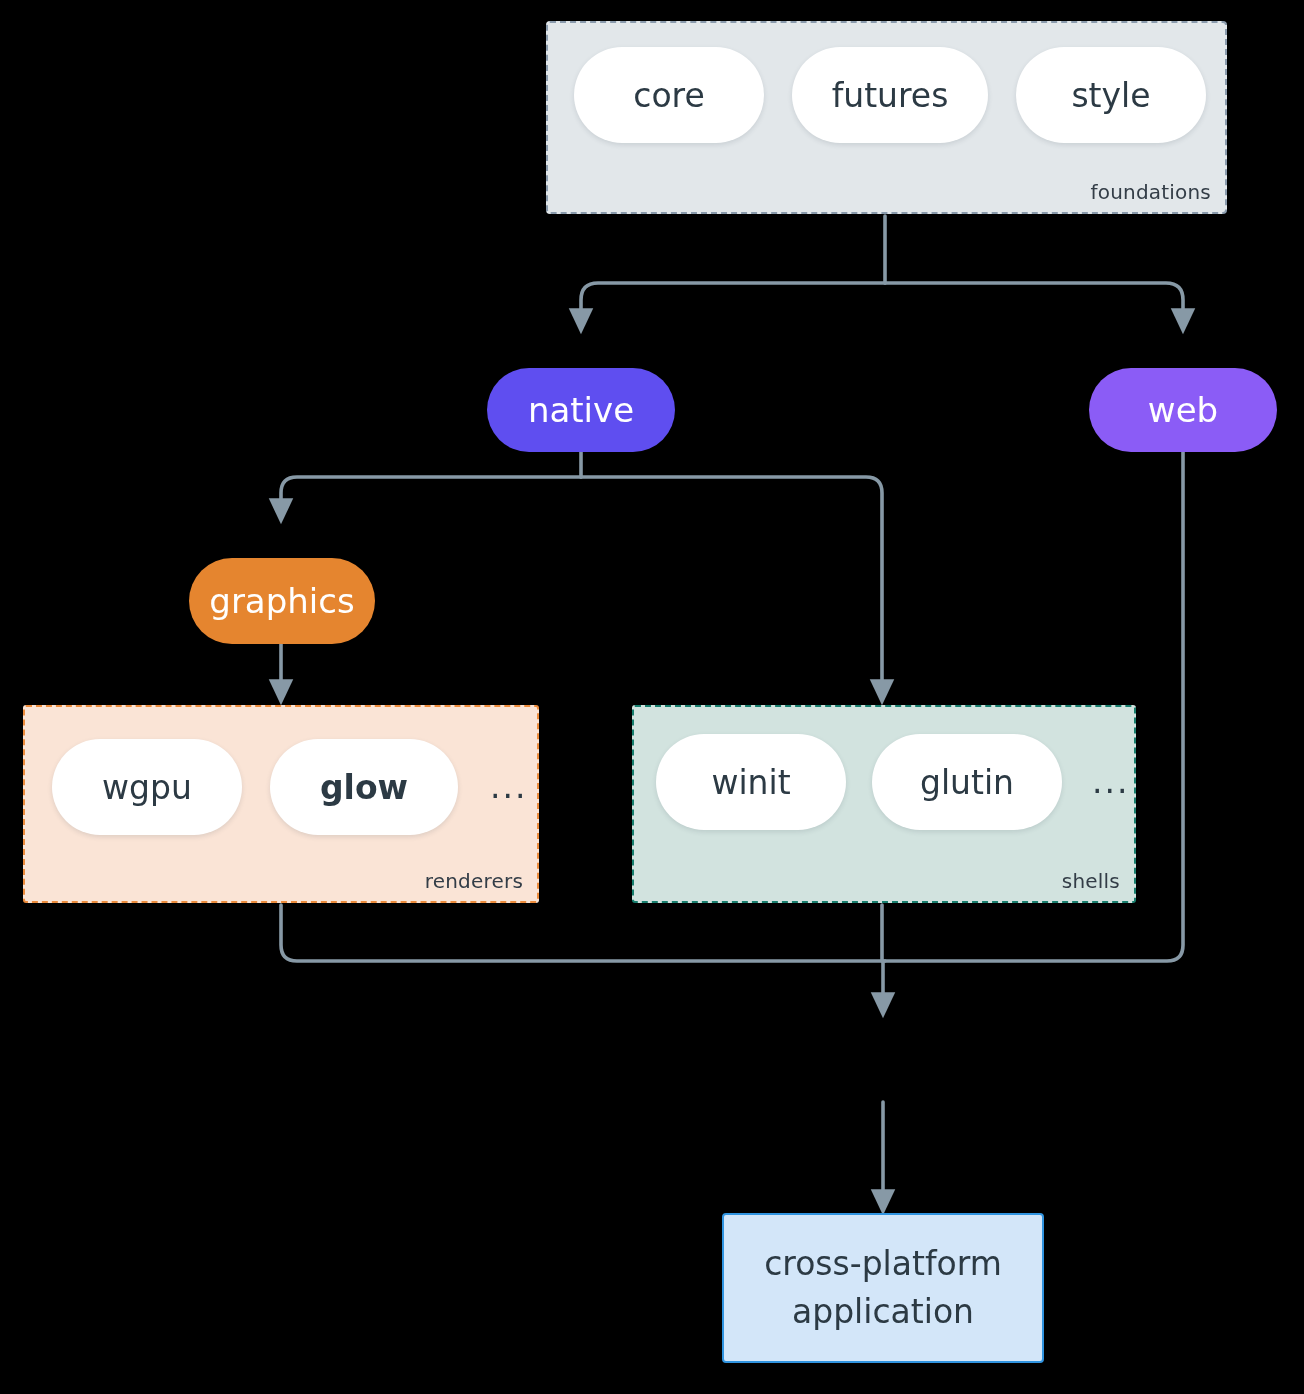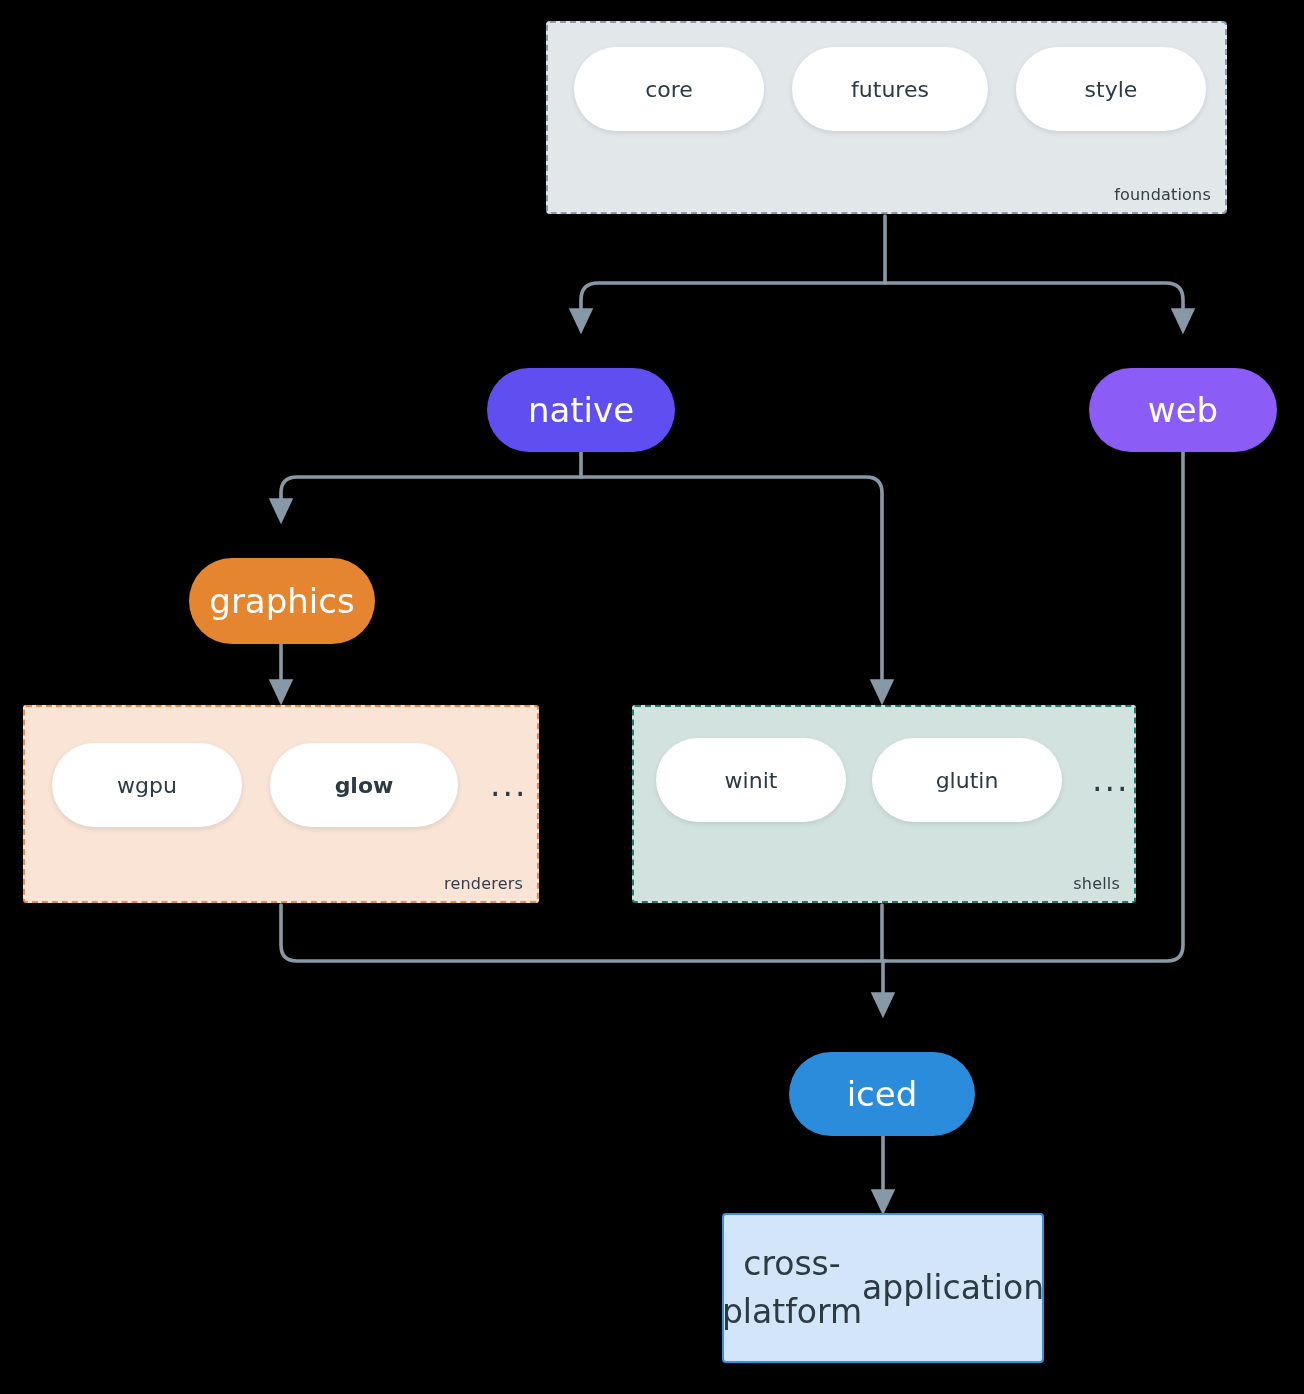--- a/index.html
+++ b/index.html
@@ -30,21 +30,21 @@
 
   
   .group {
     position: absolute;
     box-sizing: border-box;
   }
   .group .group-label {
     position: absolute;
     right: 14px;
     bottom: 8px;
-    font-size: 16px;
+    font-size: 20px;
     color: #333d47;
     letter-spacing: 0.2px;
     white-space: nowrap;
   }
   .group .pill-row {
     position: absolute;
     left: 0;
     top: 0;
     display: flex;
     align-items: center;
@@ -92,25 +92,25 @@
   #group-shells .pill-row {
     left: 22px;
     top: 27px;
     gap: 26px;
   }
 
   
   .wpill {
     background: #ffffff;
     border-radius: 999px;
-    height: 84px;
+    height: 96px;
     display: flex;
     align-items: center;
     justify-content: center;
-    font-size: 22px;
+    font-size: 33px;
     color: #2c3a44;
     box-shadow: 0 2px 5px rgba(40,55,70,0.13);
     white-space: nowrap;
     box-sizing: border-box;
   }
   .wpill.w-core    { width: 190px; }
   .wpill.w-futures { width: 196px; }
   .wpill.w-style   { width: 190px; }
   .wpill.w-wgpu    { width: 190px; }
   .wpill.w-glow    { width: 188px; font-weight: bold; }
@@ -174,21 +174,21 @@
   #node-application {
     position: absolute;
     left: 722px;
     top: 1213px;
     width: 322px;
     height: 150px;
     background: #d3e6f9;
     border: 2px solid #3094e0;
     border-radius: 4px;
     display: flex;
-    flex-direction: row;
+    flex-direction: column;
     align-items: center;
     justify-content: center;
     box-sizing: border-box;
     font-size: 33px;
     color: #2c3a44;
     line-height: 48px;
     text-align: center;
   }
 </style>
 </head>
@@ -256,20 +256,19 @@
 
   <div class="group" id="group-shells">
     <div class="pill-row">
       <div class="wpill w-winit">winit</div>
       <div class="wpill w-glutin">glutin</div>
       <div class="ellipsis">...</div>
     </div>
     <div class="group-label">shells</div>
   </div>
 
-  <div class="node" id="node-iced">iced</div>
 
   <div id="node-application">
     <div>cross-platform</div>
     <div>application</div>
   </div>
 
 </div>
 
 </body></html>

